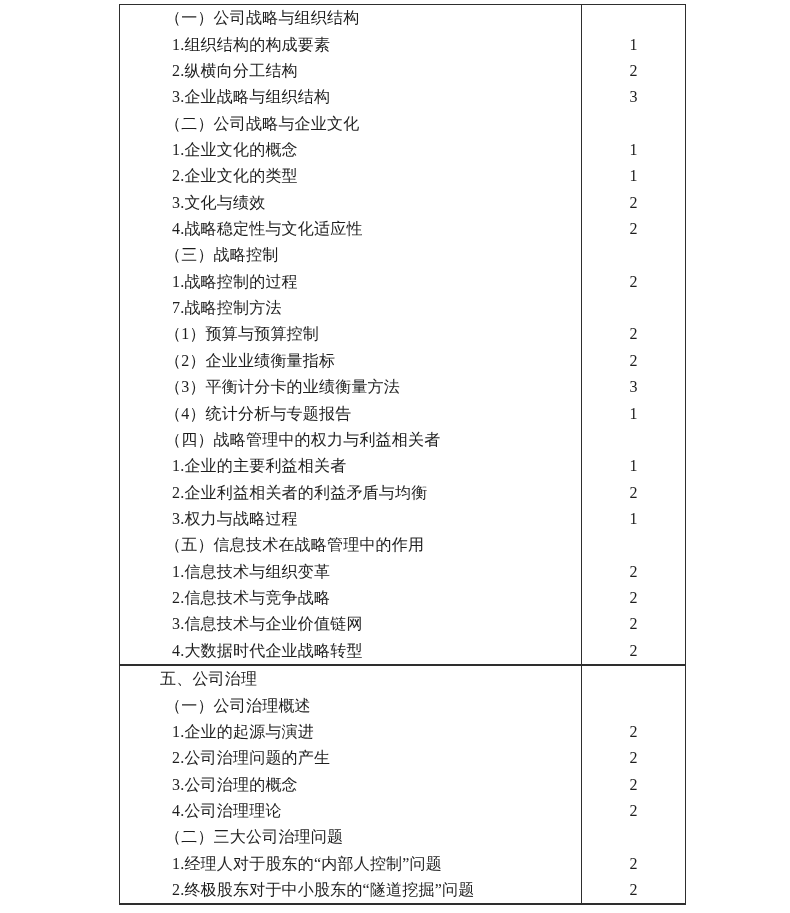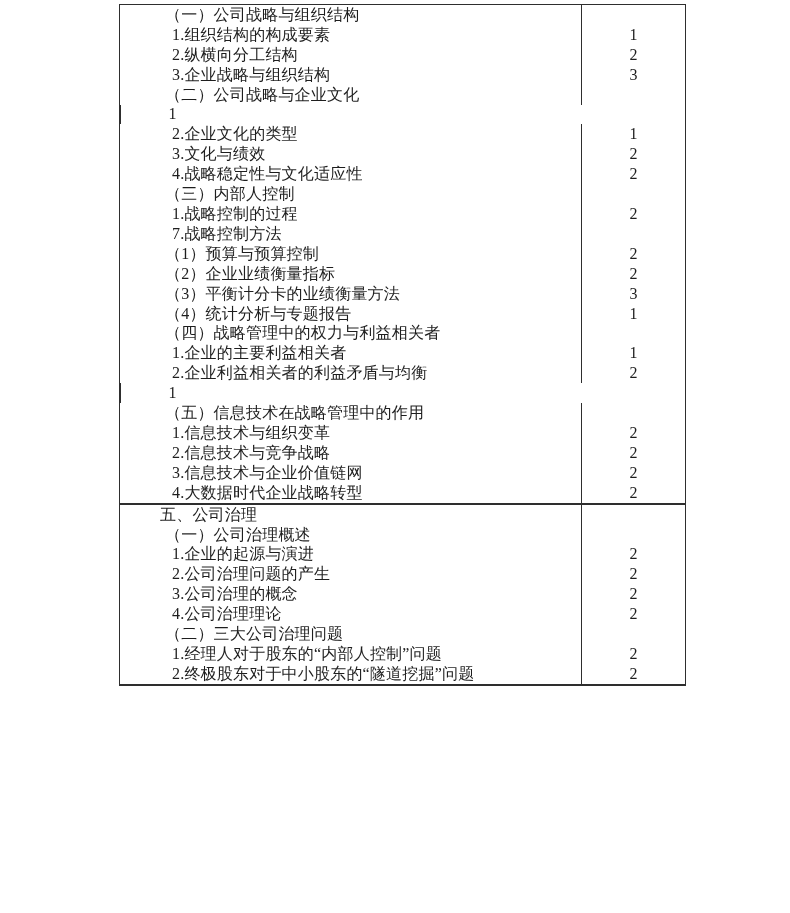--- a/index.html
+++ b/index.html
@@ -18,21 +18,21 @@
     height:913px;
     background:var(--bg-color);
     color:var(--text-color);
     overflow:hidden;
   }
   .outline-table{
     position:absolute;
     left:119px;
     top:4px;
     width:567px;
-    height:682px;
+    height:901px;
     border:1.6px solid var(--border-color);
     border-bottom-width:2.5px;
     box-sizing:border-box;
     display:flex;
     flex-direction:column;
   }
   .row{
     display:flex;
     flex:1 1 0;
     min-height:0;
@@ -82,36 +82,37 @@
       </div>
       <div class="row indent-num">
         <div class="cell topic">3.企业战略与组织结构</div>
         <div class="cell grade">3</div>
       </div>
       <div class="row indent-paren">
         <div class="cell topic">（二）公司战略与企业文化</div>
         <div class="cell grade"></div>
       </div>
       <div class="row indent-num">
+        <div class="cell topic">1.企业文化的概念</div>
         <div class="cell grade">1</div>
       </div>
       <div class="row indent-num">
         <div class="cell topic">2.企业文化的类型</div>
         <div class="cell grade">1</div>
       </div>
       <div class="row indent-num">
         <div class="cell topic">3.文化与绩效</div>
         <div class="cell grade">2</div>
       </div>
       <div class="row indent-num">
         <div class="cell topic">4.战略稳定性与文化适应性</div>
         <div class="cell grade">2</div>
       </div>
       <div class="row indent-paren">
-        <div class="cell topic">（三）内部人控制</div>
+        <div class="cell topic">（三）战略控制</div>
         <div class="cell grade"></div>
       </div>
       <div class="row indent-num">
         <div class="cell topic">1.战略控制的过程</div>
         <div class="cell grade">2</div>
       </div>
       <div class="row indent-num">
         <div class="cell topic">7.战略控制方法</div>
         <div class="cell grade"></div>
       </div>
@@ -137,20 +138,21 @@
       </div>
       <div class="row indent-num">
         <div class="cell topic">1.企业的主要利益相关者</div>
         <div class="cell grade">1</div>
       </div>
       <div class="row indent-num">
         <div class="cell topic">2.企业利益相关者的利益矛盾与均衡</div>
         <div class="cell grade">2</div>
       </div>
       <div class="row indent-num">
+        <div class="cell topic">3.权力与战略过程</div>
         <div class="cell grade">1</div>
       </div>
       <div class="row indent-paren">
         <div class="cell topic">（五）信息技术在战略管理中的作用</div>
         <div class="cell grade"></div>
       </div>
       <div class="row indent-num">
         <div class="cell topic">1.信息技术与组织变革</div>
         <div class="cell grade">2</div>
       </div>

